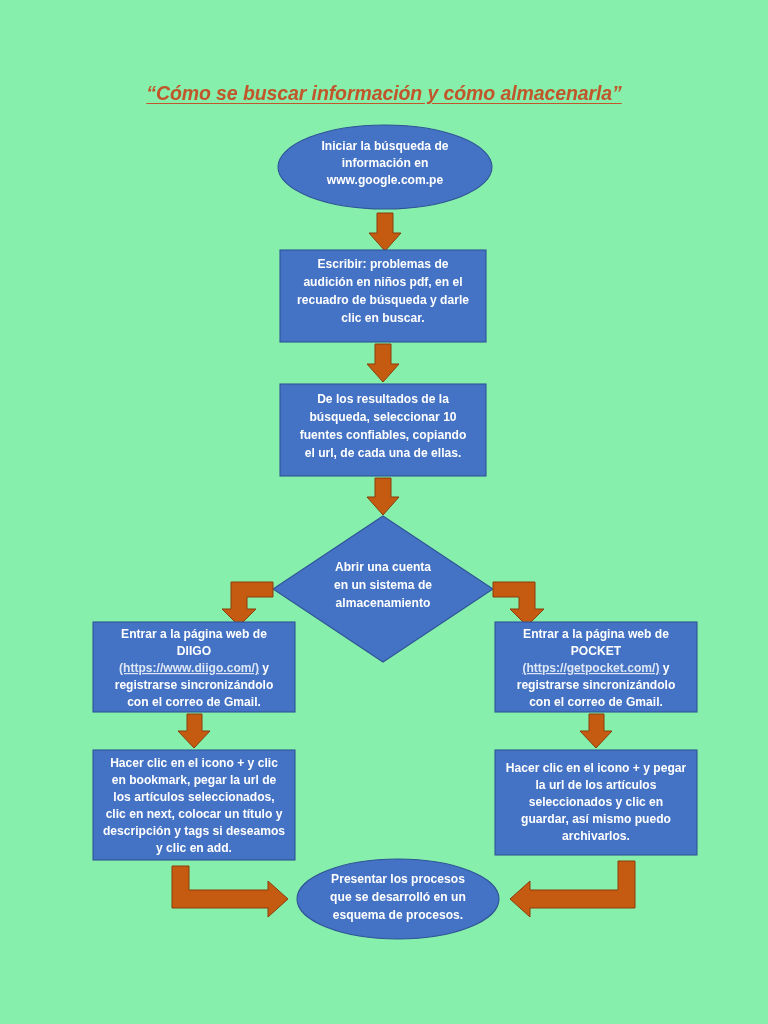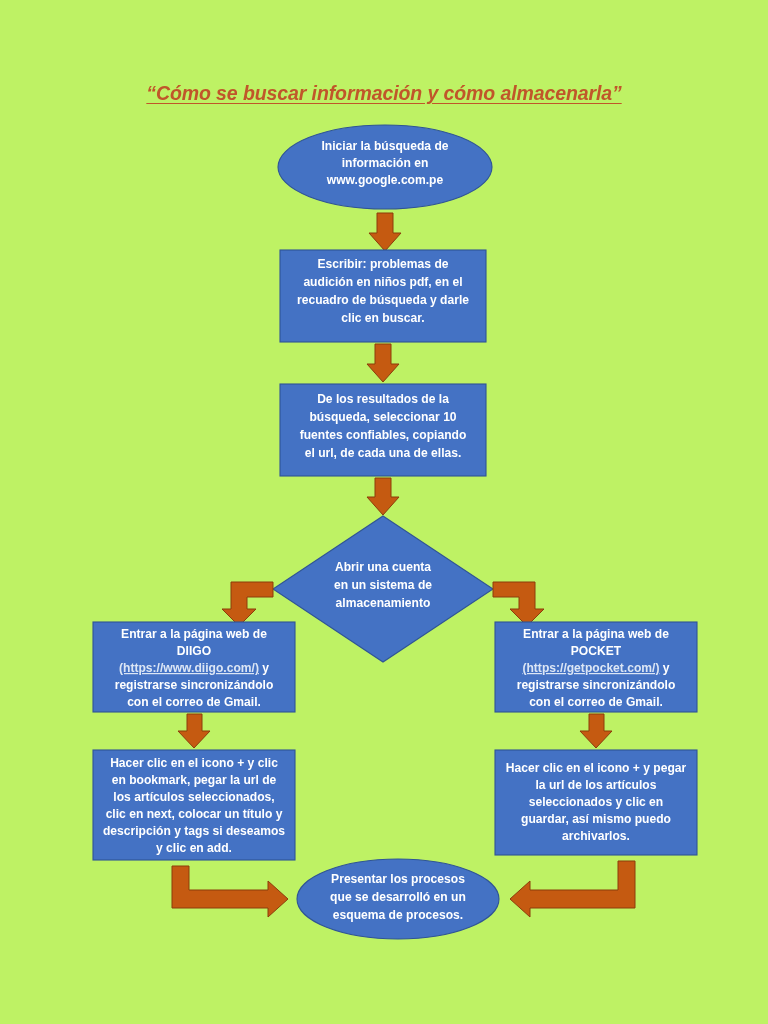--- a/index.html
+++ b/index.html
@@ -11,21 +11,21 @@
     width: 768px;
     height: 1024px;
     font-family: "Liberation Sans", sans-serif;
     overflow: hidden;
     position: relative;
   }
   #page {
     position: relative;
     width: 768px;
     height: 1024px;
-    background: #bef264;
+    background: #86efac;
   }
   #doc-title {
     position: absolute;
     left: 0;
     top: 82px;
     width: 768px;
     text-align: center;
     font-family: "Liberation Sans", sans-serif;
     font-size: 19.5px;
     font-weight: bold;

